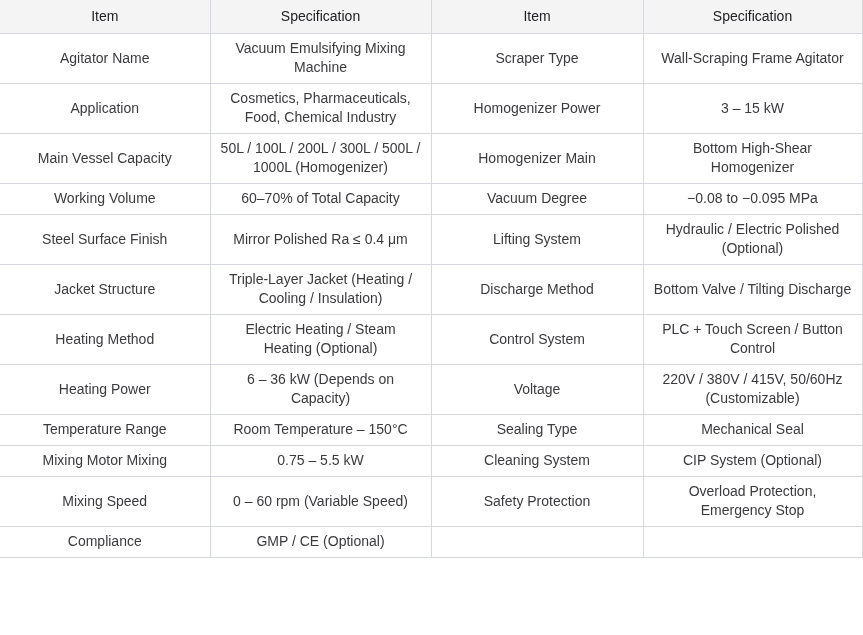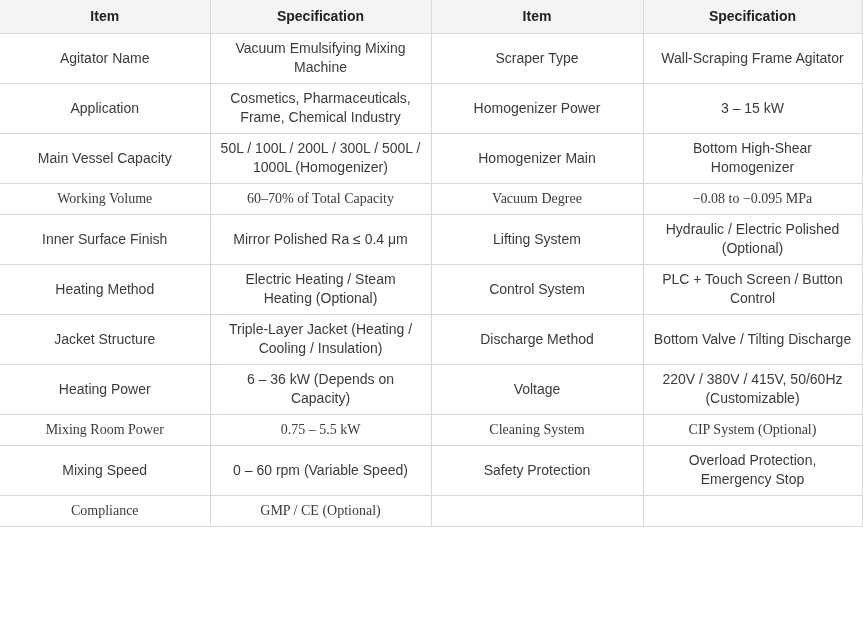--- a/index.html
+++ b/index.html
@@ -36,26 +36,26 @@
     font-size: 14px;
     line-height: 19px;
     color: var(--body-text);
   }
   
   .spec-table th:first-child, .spec-table td:first-child { border-left: none; }
   .spec-table thead th { border-top: none; }
   .spec-table thead th {
     background: var(--header-bg);
     color: var(--header-text);
-    font-weight: bold;
+    font-weight: normal;
     height: 33px;
     padding: 6px 10px;
   }
   tr.row-tall  { height: 50px; }
-  tr.row-short { height: 31px; font-family: Liberation Serif, serif; }
+  tr.row-short { height: 31px; }
 </style>
 </head>
 <body>
 
 <div class="page">
   <table class="spec-table">
     <colgroup>
       <col class="c0">
         <col class="c1">
         <col class="c2">
@@ -71,62 +71,68 @@
     </thead>
     <tbody>
       <tr class="row-tall">
         <td>Agitator Name</td>
         <td>Vacuum Emulsifying Mixing Machine</td>
         <td>Scraper Type</td>
         <td>Wall-Scraping Frame Agitator</td>
       </tr>
       <tr class="row-tall">
         <td>Application</td>
-        <td>Cosmetics, Pharmaceuticals, Frame, Chemical Industry</td>
+        <td>Cosmetics, Pharmaceuticals, Food, Chemical Industry</td>
         <td>Homogenizer Power</td>
         <td>3 – 15 kW</td>
       </tr>
       <tr class="row-tall">
         <td>Main Vessel Capacity</td>
         <td>50L / 100L / 200L / 300L / 500L / 1000L (Homogenizer)</td>
         <td>Homogenizer Main</td>
         <td>Bottom High-Shear Homogenizer</td>
       </tr>
       <tr class="row-short">
         <td>Working Volume</td>
         <td>60–70% of Total Capacity</td>
         <td>Vacuum Degree</td>
         <td>−0.08 to −0.095 MPa</td>
       </tr>
       <tr class="row-tall">
-        <td>Inner Surface Finish</td>
+        <td>Steel Surface Finish</td>
         <td>Mirror Polished Ra ≤ 0.4 μm</td>
         <td>Lifting System</td>
         <td>Hydraulic / Electric Polished (Optional)</td>
+      </tr>
+      <tr class="row-tall">
+        <td>Jacket Structure</td>
+        <td>Triple-Layer Jacket (Heating / Cooling / Insulation)</td>
+        <td>Discharge Method</td>
+        <td>Bottom Valve / Tilting Discharge</td>
       </tr>
       <tr class="row-tall">
         <td>Heating Method</td>
         <td>Electric Heating / Steam Heating (Optional)</td>
         <td>Control System</td>
         <td>PLC + Touch Screen / Button Control</td>
       </tr>
       <tr class="row-tall">
-        <td>Jacket Structure</td>
-        <td>Triple-Layer Jacket (Heating / Cooling / Insulation)</td>
-        <td>Discharge Method</td>
-        <td>Bottom Valve / Tilting Discharge</td>
-      </tr>
-      <tr class="row-tall">
         <td>Heating Power</td>
         <td>6 – 36 kW (Depends on Capacity)</td>
         <td>Voltage</td>
         <td>220V / 380V / 415V, 50/60Hz (Customizable)</td>
       </tr>
       <tr class="row-short">
-        <td>Mixing Room Power</td>
+        <td>Temperature Range</td>
+        <td>Room Temperature – 150°C</td>
+        <td>Sealing Type</td>
+        <td>Mechanical Seal</td>
+      </tr>
+      <tr class="row-short">
+        <td>Mixing Motor Mixing</td>
         <td>0.75 – 5.5 kW</td>
         <td>Cleaning System</td>
         <td>CIP System (Optional)</td>
       </tr>
       <tr class="row-tall">
         <td>Mixing Speed</td>
         <td>0 – 60 rpm (Variable Speed)</td>
         <td>Safety Protection</td>
         <td>Overload Protection, Emergency Stop</td>
       </tr>

